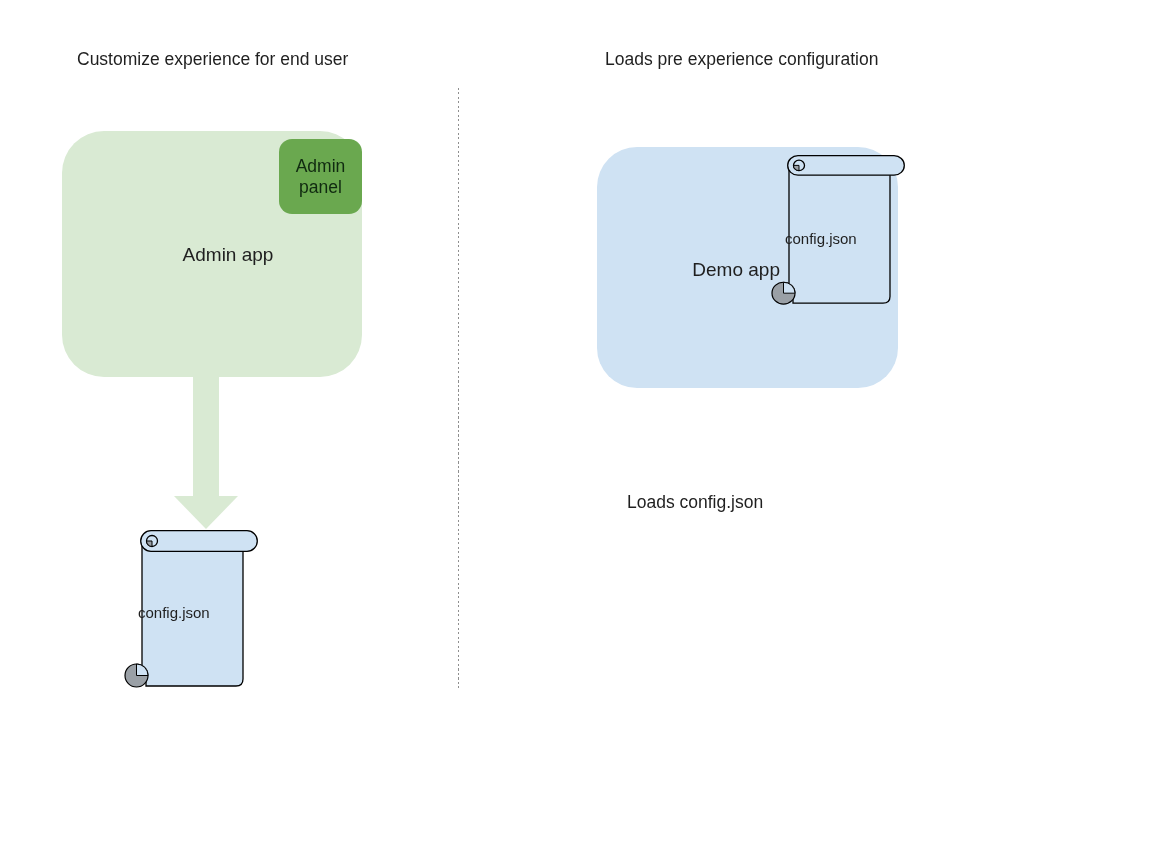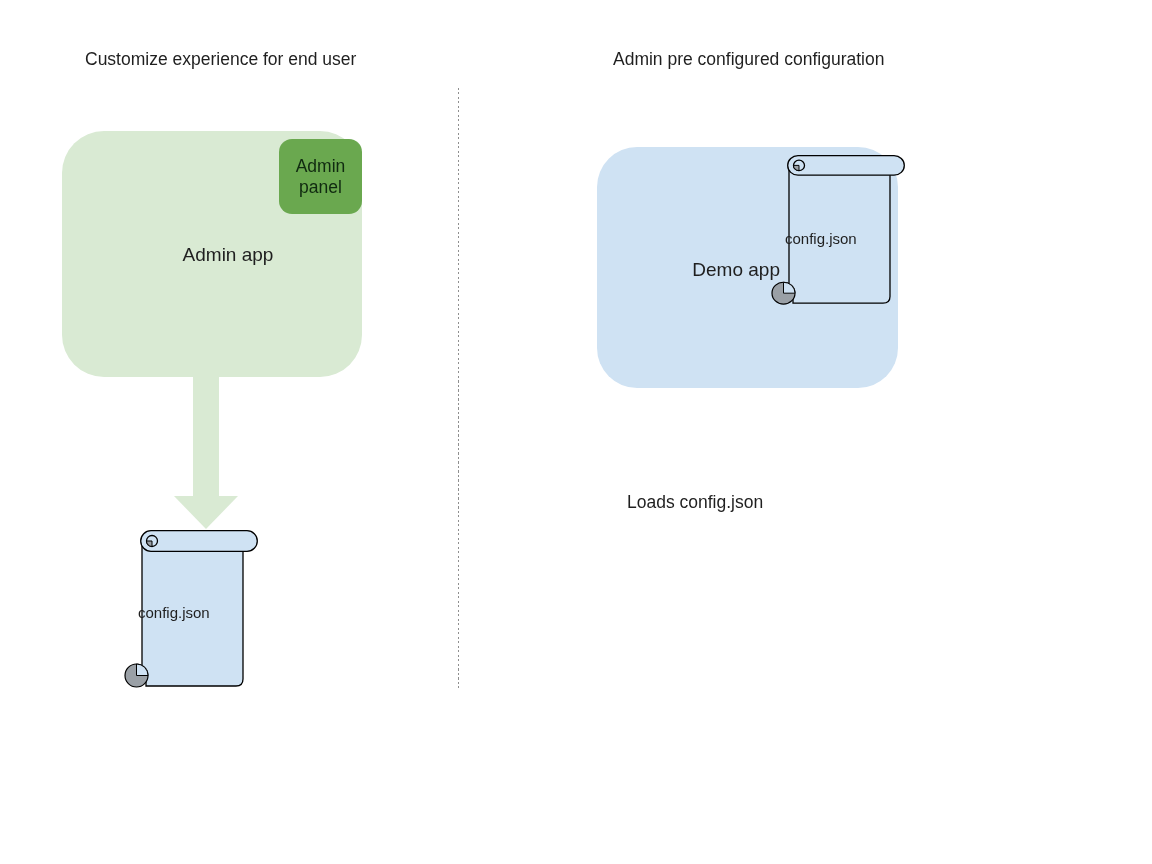--- a/index.html
+++ b/index.html
@@ -7,21 +7,21 @@
     position: relative;
     width: 1152px;
     height: 864px;
     background: #ffffff;
     font-family: "Liberation Sans", sans-serif;
     color: #1f1f1f;
     overflow: hidden;
   }
   .abs { position: absolute; }
 
-  .heading { font-size: 17.5px; white-space: nowrap; margin-left: 8px; }
+  .heading { font-size: 17.5px; white-space: nowrap; }
   .heading-left  { left: 77px;  top: 49px; }
   .heading-right { left: 605px; top: 49px; }
 
   .admin-app-box {
     left: 62px; top: 131px; width: 300px; height: 246px;
     background: var(--light-green); border-radius: 42px;
   }
   .admin-app-label {
     left: 62px; top: 244px; width: 300px;
     text-align: center; font-size: 19px; padding-left: 16px;
@@ -88,21 +88,21 @@
       <rect class="scroll-fill" x="16.7" y="1.7" width="116.6" height="20.6" rx="10.3" ry="10.3"></rect>
       <circle class="scroll-fill" cx="28" cy="12" r="5.5"></circle>
       <path class="scroll-wedge-gray" d="M28 12 L28 17.5 A5.5 5.5 0 0 1 22.5 12 Z"></path>
     </g>
   </defs>
 </svg>
 
 <div class="canvas">
 
   <div class="abs heading heading-left">Customize experience for end user</div>
-  <div class="abs heading heading-right">Admin pre configured configuration</div>
+  <div class="abs heading heading-right">Loads pre experience configuration</div>
 
   <div class="abs admin-app-box"></div>
   <div class="abs admin-panel-box">
     <span>Admin panel</span>
   </div>
   <div class="abs admin-app-label">Admin app</div>
 
   <div class="abs arrow-shaft"></div>
   <div class="abs arrow-head"></div>
 

